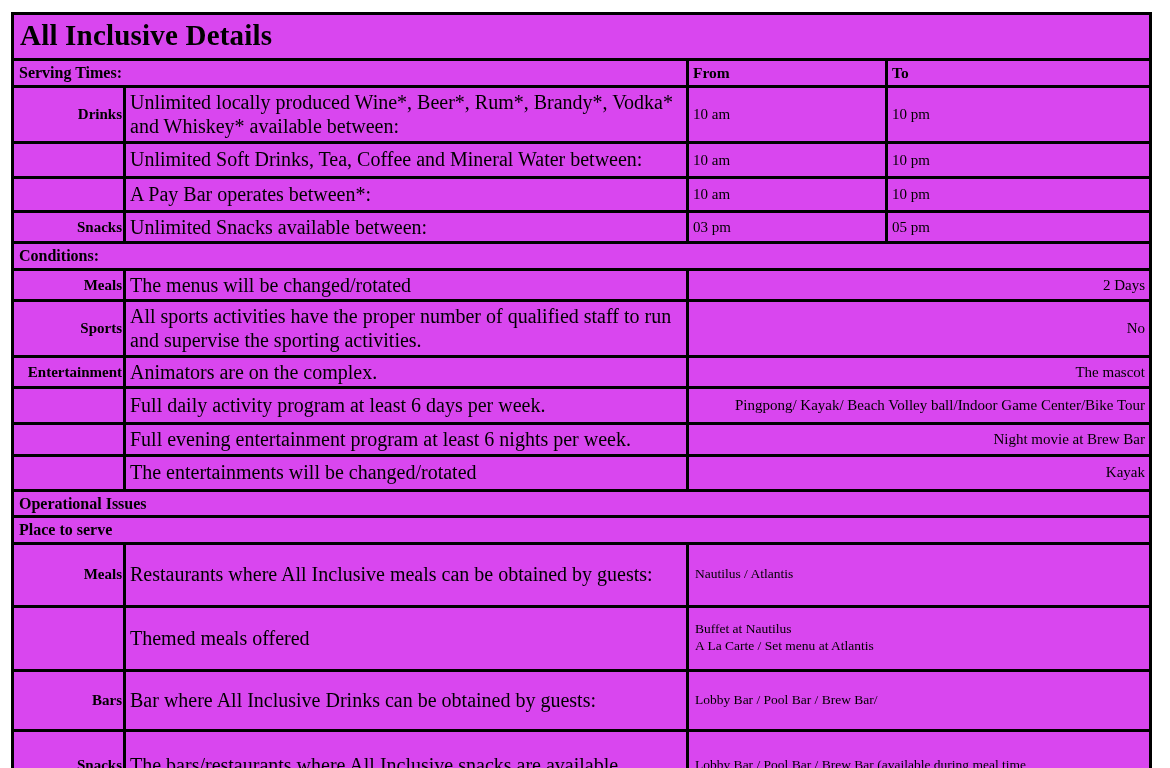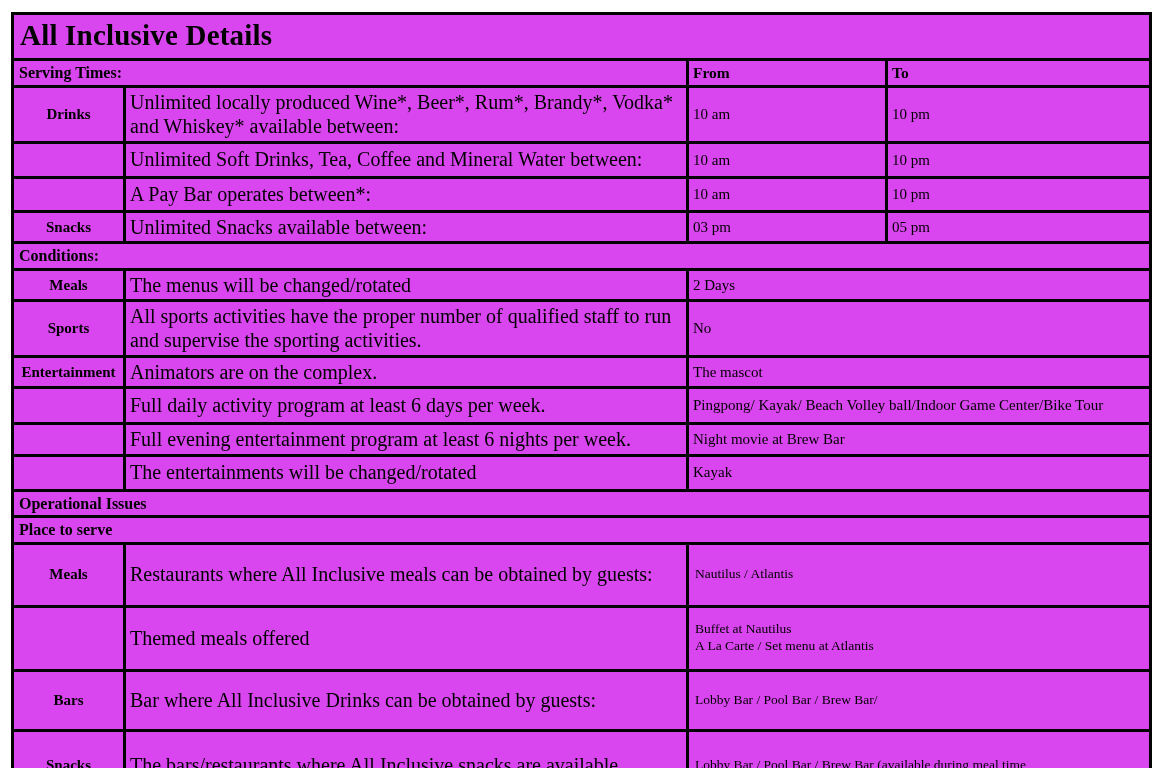--- a/index.html
+++ b/index.html
@@ -33,31 +33,31 @@
     letter-spacing: 0.2px;
   }
   td.sect {
     font-weight: bold;
     font-size: 16px;
     padding-left: 5px;
   }
   td.cat {
     font-weight: bold;
     font-size: 15px;
-    text-align: center;
+    text-align: right;
     white-space: nowrap;
     padding: 2px 1px;
   }
   td.colh {
     font-weight: bold;
     font-size: 15.5px;
     text-align: left;
   }
   td.time { text-align: left; font-size: 15px; }
-  td.val-c { text-align: left; font-size: 15px; }
+  td.val-c { text-align: right; font-size: 15px; }
   td.val-l {
     text-align: left;
     font-size: 13.5px;
     white-space: pre-line;
     padding-left: 6px;
     line-height: 1.25;
   }
   tr.h40 { height: 40px; } tr.h24 { height: 24px; } tr.h35 { height: 35px; }
   tr.h34 { height: 34px; } tr.h25 { height: 25px; } tr.h26 { height: 26px; }
   tr.h36 { height: 36px; } tr.h63 { height: 63px; } tr.h64 { height: 64px; padding-left: 32px; }

